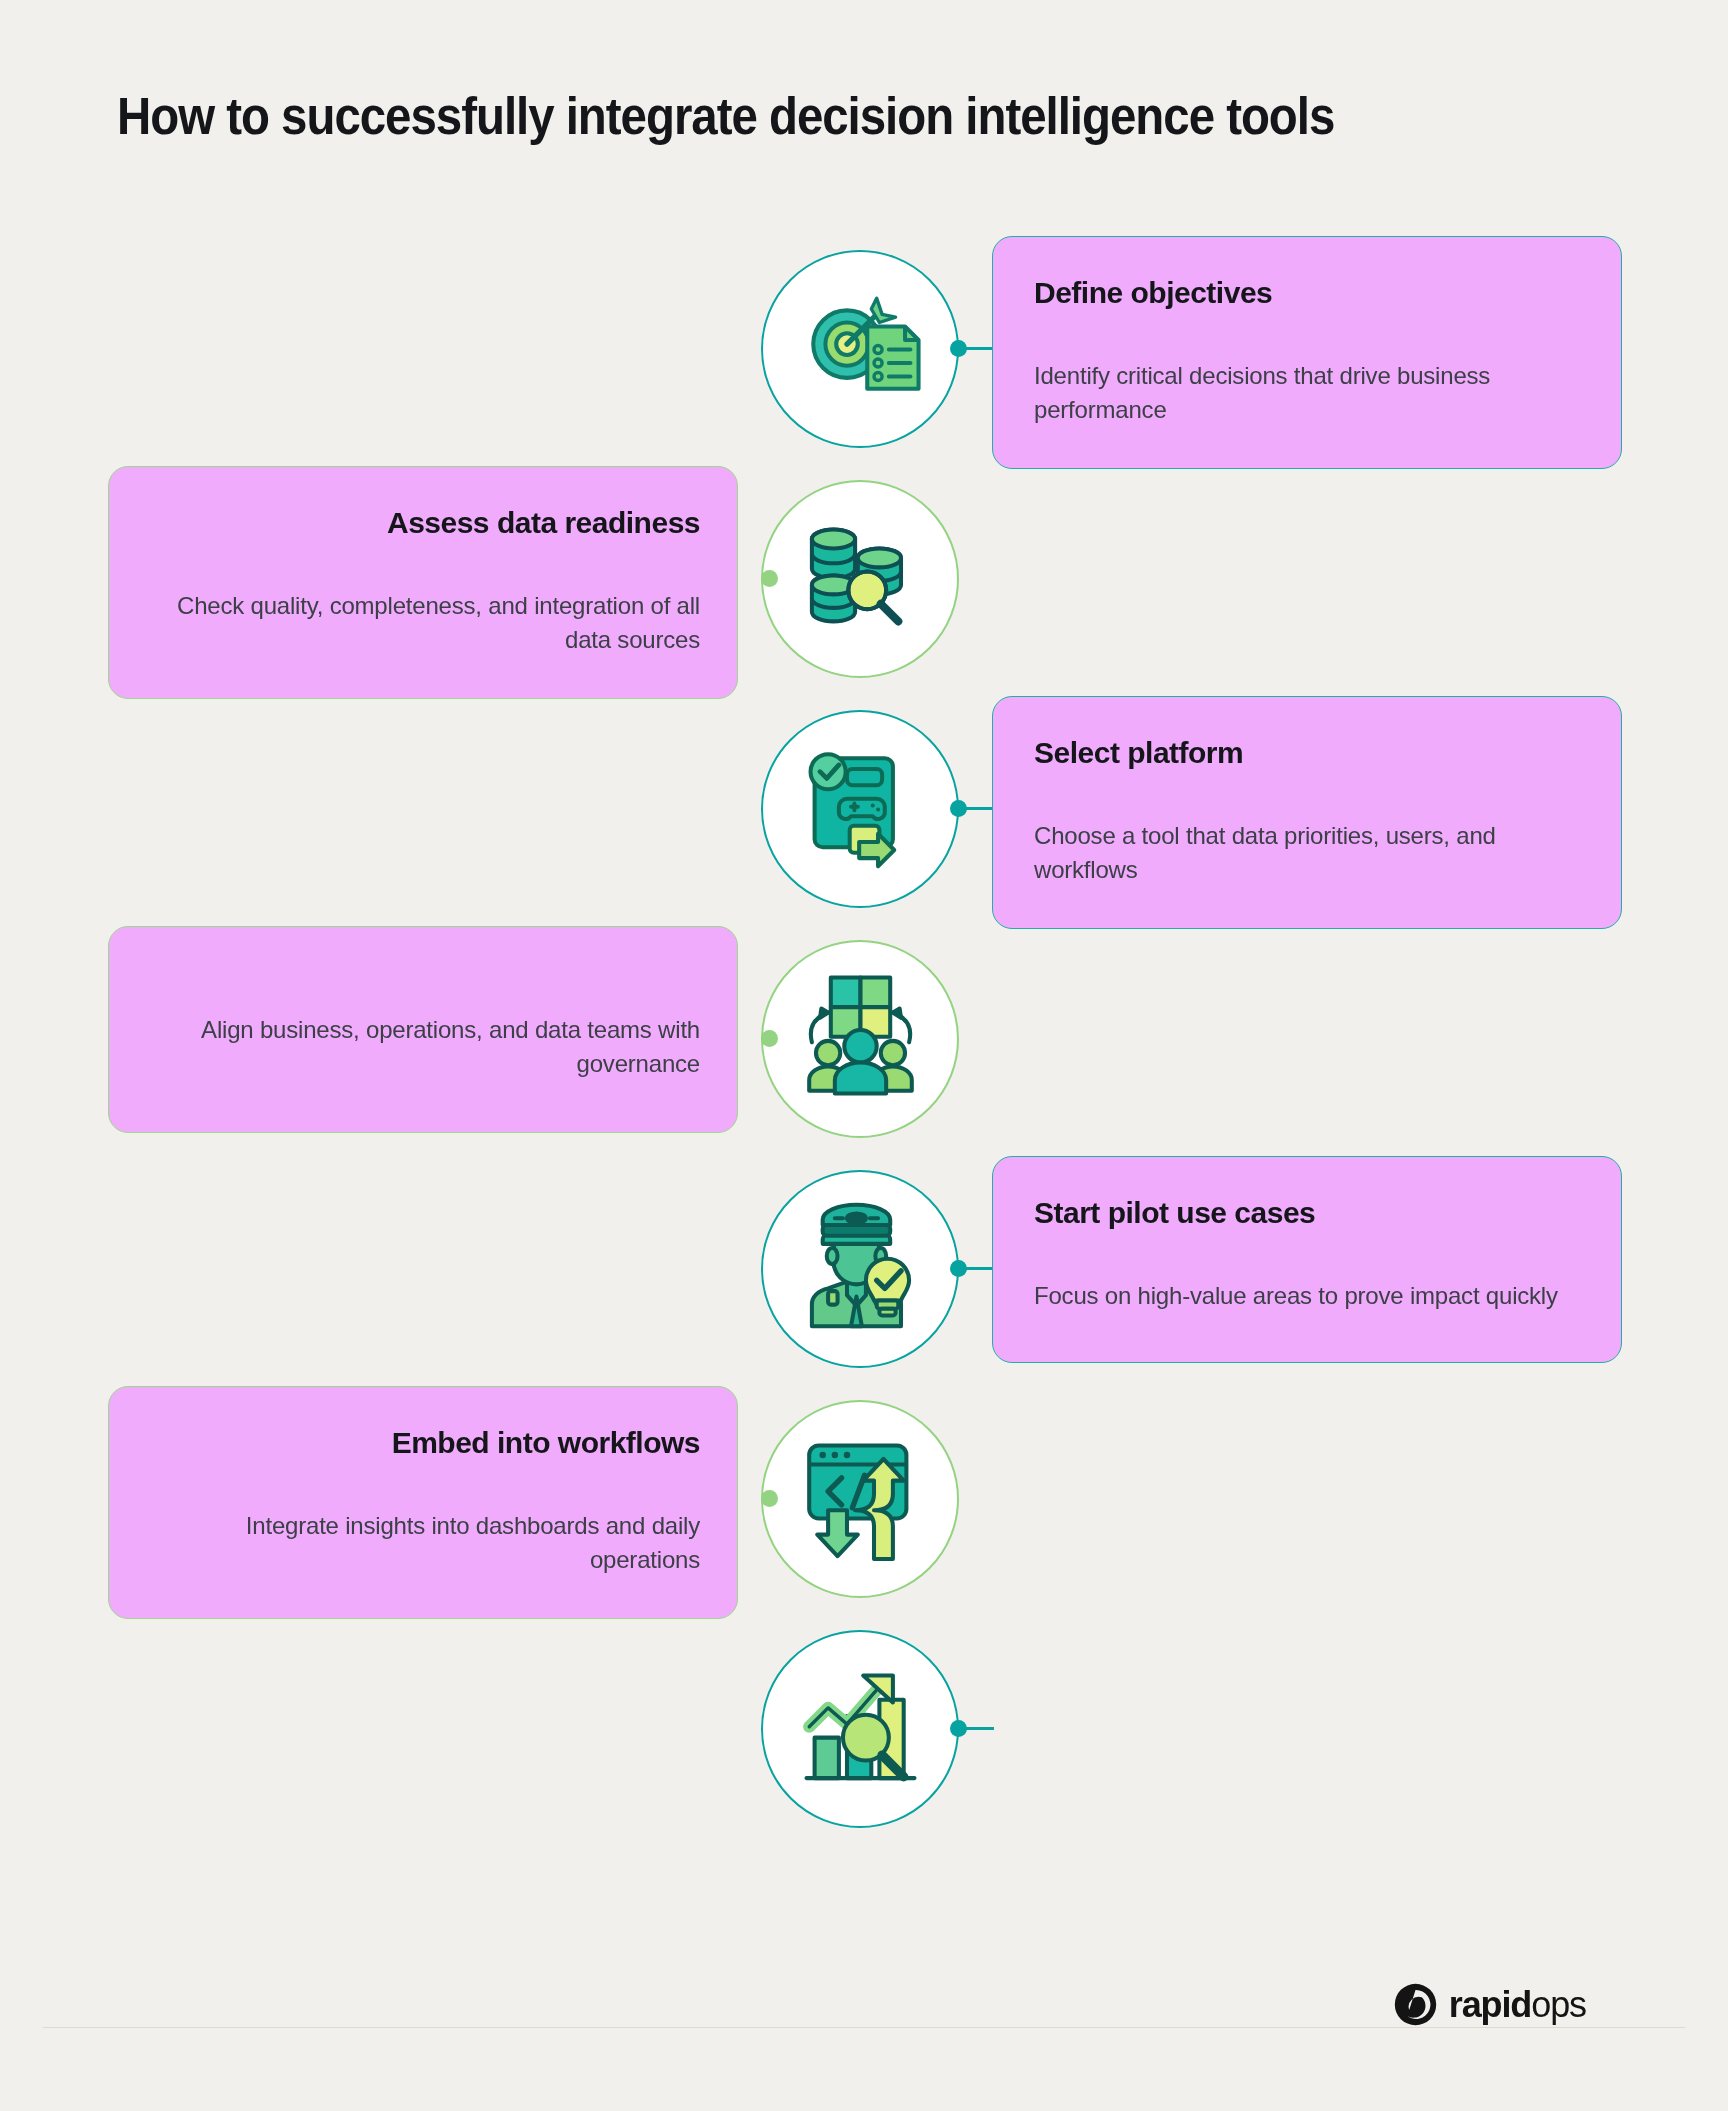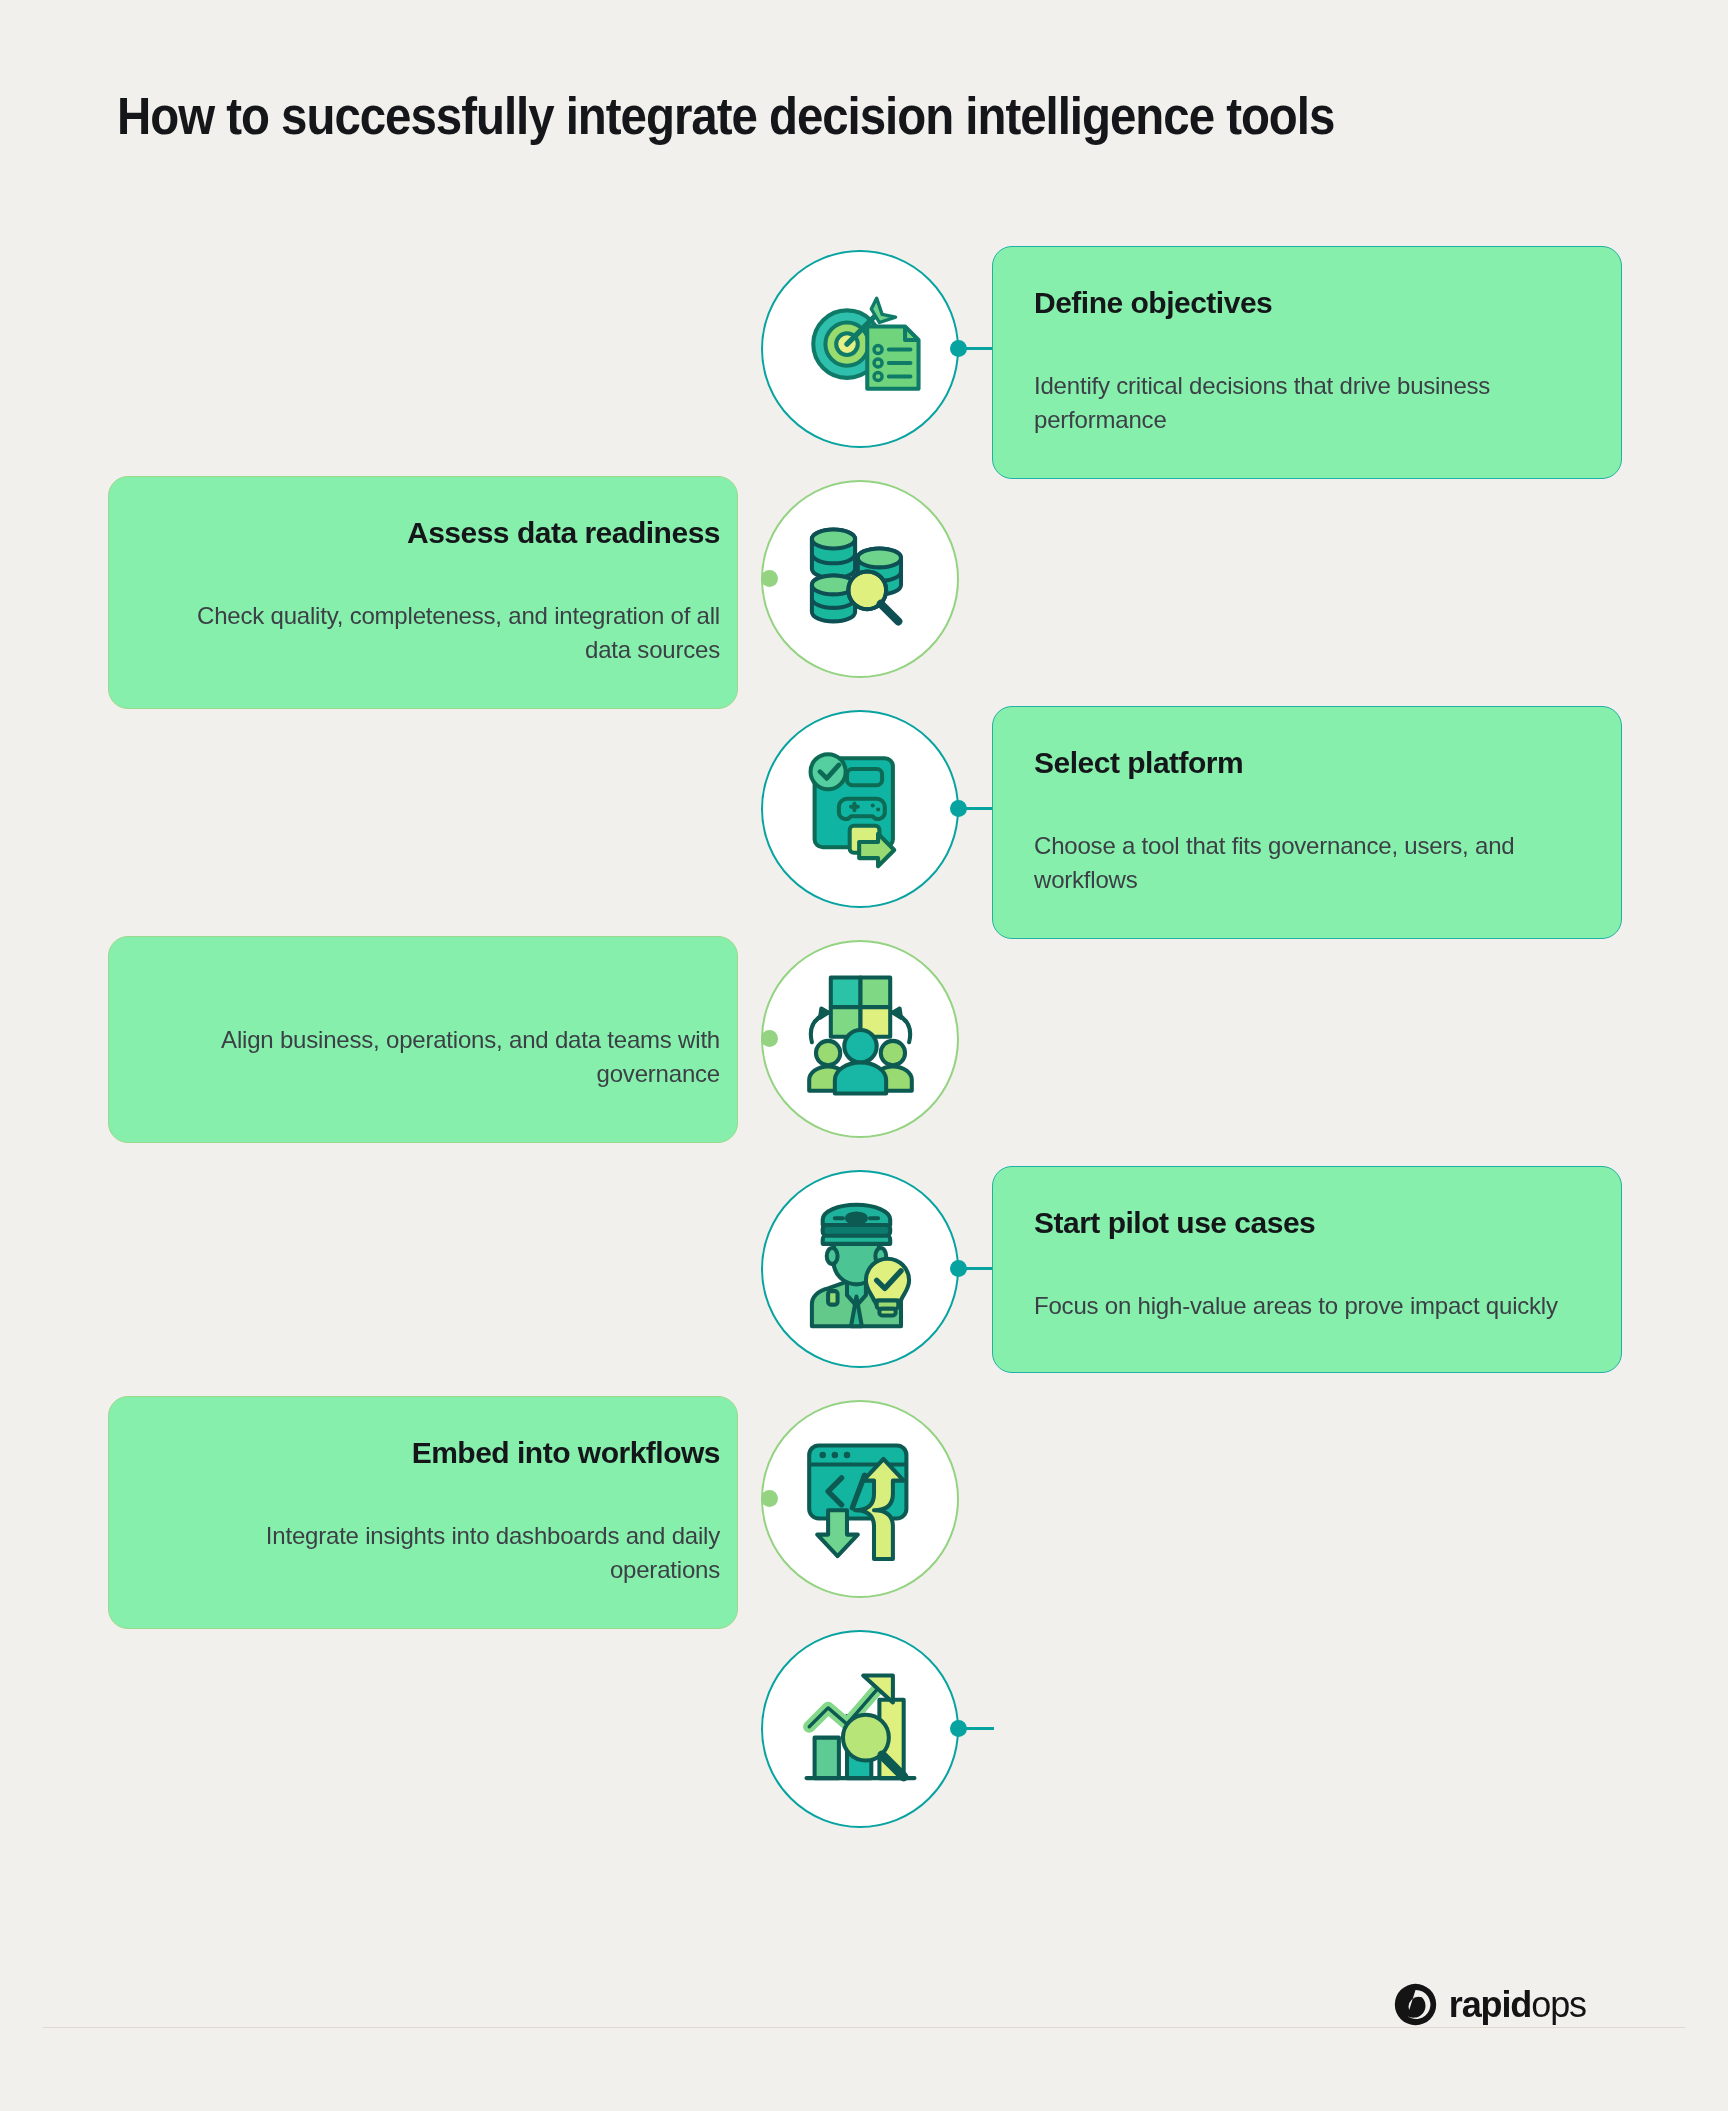--- a/index.html
+++ b/index.html
@@ -61,25 +61,25 @@
     top: 117px;
     height: 2.7px;
     z-index: 2;
   }
   .step.teal .connector { background: #07a3a0; left: 956px; width: 38px; }
   .step.lime .connector { background: #93d381; left: 641px; width: 38px; }
 
   
   .card {
     position: absolute;
-    top: 16px;
+    top: 6px;
     width: 630px;
-    background: #86efac;
+    background: #f0abfc;
     border-radius: 20px;
-    padding: 38px 17px 41px 41px;
+    padding: 38px 37px 41px 41px;
     min-height: 207px;
     z-index: 4;
   }
   .step.teal .card { left: 992px; border: 1.4px solid #21b0a5; }
   .step.lime .card { left: 108px; border: 1.4px solid #9cd98c; text-align: right; }
 
   .card h3 {
     font-size: 30px;
     font-weight: 700;
     letter-spacing: -0.5px;
@@ -184,21 +184,21 @@
           <path d="M40 42 h22 a6 6 0 0 1 6 6 v4 a5 5 0 0 1 -9 3 h-16 a5 5 0 0 1 -9 -3 v-4 a6 6 0 0 1 6 -6 Z" fill="#0fb5a2" stroke="#0d6b55" stroke-width="3" stroke-linejoin="round"></path>
           <path d="M43 48 h5 M45.5 45.5 v5 M59 47 h0.1 M63 50 h0.1" stroke="#0d6b55" stroke-width="3" stroke-linecap="round"></path>
           <rect x="42" y="62" width="22" height="20" rx="3" fill="#d8ef7e" stroke="#0d6b55" stroke-width="3"></rect>
           <circle cx="26" cy="22" r="13" fill="#55cf9f" stroke="#0d6b55" stroke-width="3"></circle>
           <path d="M20 22 l5 5 l9 -10" fill="none" stroke="#0d6b55" stroke-width="3.5" stroke-linecap="round" stroke-linejoin="round"></path>
           <path d="M63 68 l12 12 l-12 12 v-6 h-14 v-12 h14 Z" fill="#9ada72" stroke="#0d6b55" stroke-width="3" stroke-linejoin="round"></path>
         </svg>
       </div>
       <div class="card">
         <h3>Select platform</h3>
-        <p>Choose a tool that fits governance, users, and workflows</p>
+        <p>Choose a tool that data priorities, users, and workflows</p>
       </div>
     </div>
 
     <div class="step lime">
       <div class="connector"></div>
       <div class="dot"></div>
       <div class="circle">
         <svg class="icon-svg" viewBox="0 0 100 100">
           <g stroke="#0d5a52" stroke-width="3" stroke-linejoin="round">
             <rect x="28" y="4" width="22" height="22" fill="#2bc3a8"></rect>

